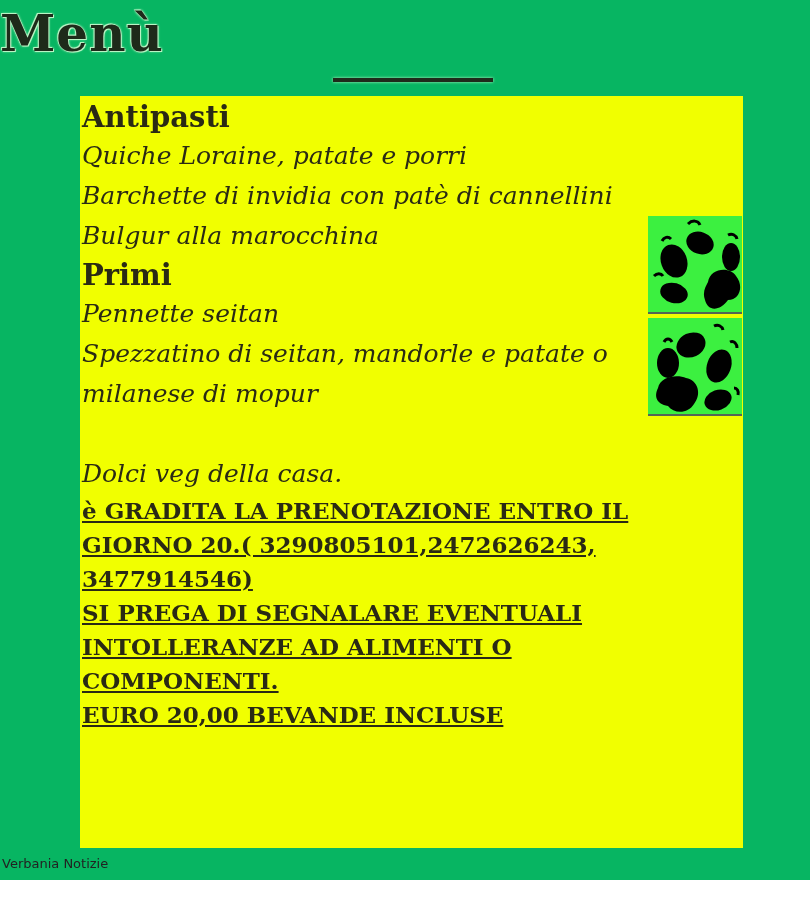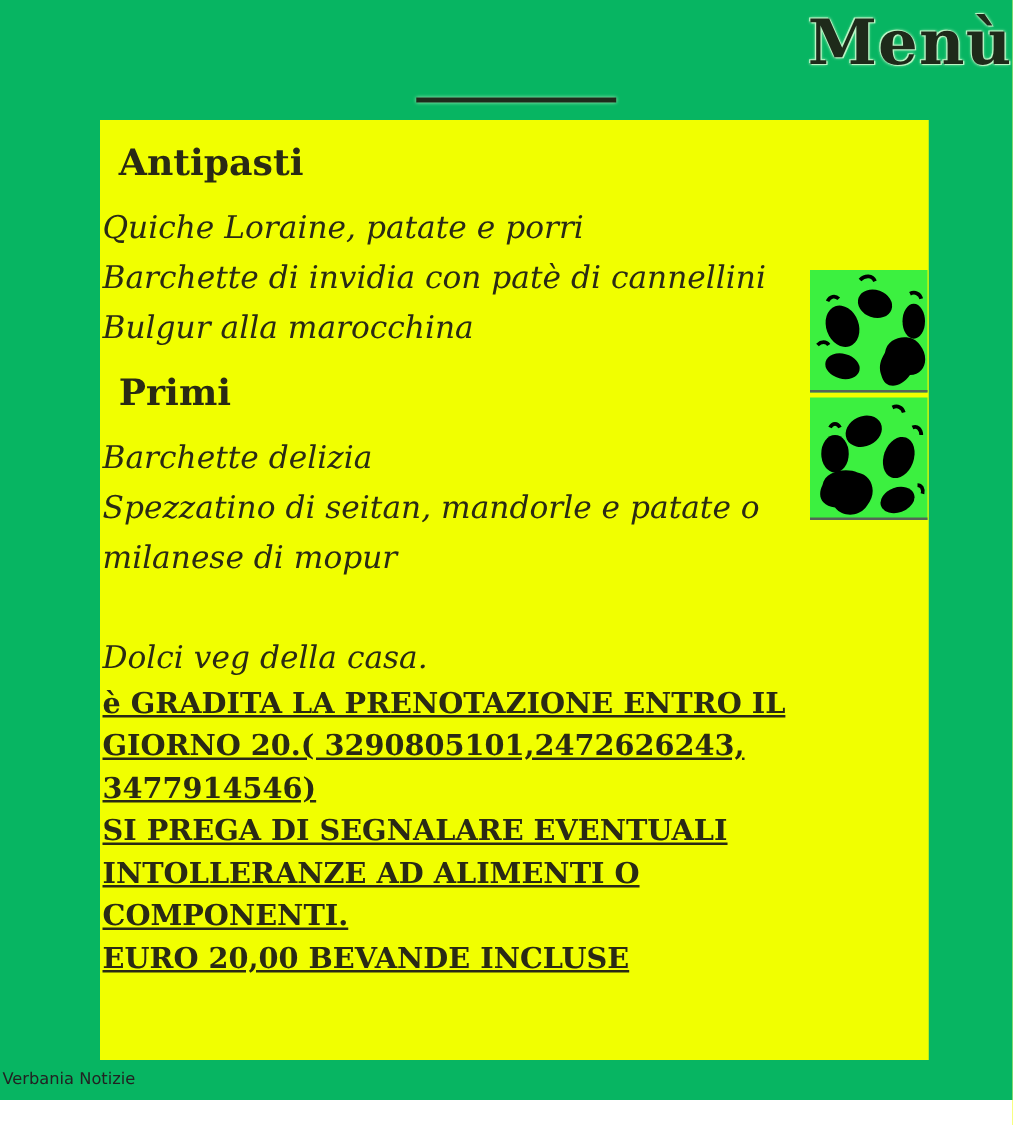--- a/index.html
+++ b/index.html
@@ -1,22 +1,22 @@
 <!DOCTYPE html>
 <html><head>
 <meta charset="utf-8">
 <style>
   html,body{margin:0;padding:0;}
   body{width:810px;height:900px;position:relative;background:#ffffff;overflow:hidden;font-family:"DejaVu Serif",serif;}
   .poster{position:absolute;left:0;top:0;width:810px;height:880px;background:#07b562;}
-  .title{position:absolute;left:0;width:810px;top:4px;text-align:right;font-family:"DejaVu Serif",serif;font-weight:bold;font-size:50px;color:#1e2a1a;text-shadow:0 0 3px #b9f5c4,0 0 2px #b9f5c4,1px 1px 0 #b9f5c4,-1px -1px 0 #b9f5c4;letter-spacing:1px;}
+  .title{position:absolute;left:0;width:810px;top:4px;text-align:left;font-family:"DejaVu Serif",serif;font-weight:bold;font-size:50px;color:#1e2a1a;text-shadow:0 0 3px #b9f5c4,0 0 2px #b9f5c4,1px 1px 0 #b9f5c4,-1px -1px 0 #b9f5c4;letter-spacing:1px;}
   .underline{position:absolute;left:333px;top:78px;width:160px;height:4px;background:#1e2a1a;box-shadow:0 0 3px #b9f5c4;}
   .panel{position:absolute;left:80px;top:96px;width:663px;height:752px;background:#f1ff00;}
   .content{position:absolute;left:82px;top:98px;width:640px;color:#2a2a14;}
-  .h{font-family:"DejaVu Serif",serif;font-weight:bold;font-size:29px;line-height:38px;margin:13px;}
+  .h{font-family:"DejaVu Serif",serif;font-weight:bold;font-size:29px;line-height:38px;margin:0;}
   .item{font-family:"DejaVu Serif",serif;font-size:25px;line-height:40px;margin:0;font-style:italic;}
   .gap{height:40px;}
   .caps{font-family:"DejaVu Serif",serif;font-weight:bold;font-size:23px;line-height:34px;margin:0;text-decoration:underline;}
   .paw{position:absolute;left:648px;width:94px;height:96px;background:#3cf040;border-bottom:2px solid #556655;}
   .paw svg{width:94px;height:96px;display:block;}
   .footer{position:absolute;left:2px;top:856px;font-family:"DejaVu Sans",sans-serif;font-size:13px;color:#222;}
 </style>
 </head>
 <body>
 
@@ -54,21 +54,21 @@
 
   <div class="content">
     <div>
       <p class="h">Antipasti</p>
       <p class="item">Quiche Loraine, patate e porri</p>
       <p class="item">Barchette di invidia con patè di cannellini</p>
       <p class="item">Bulgur alla marocchina</p>
     </div>
     <div>
       <p class="h">Primi</p>
-      <p class="item">Barchette delizia</p>
+      <p class="item">Pennette seitan</p>
     </div>
     <div>
       <p class="item">Spezzatino di seitan, mandorle e patate o</p>
       <p class="item">milanese di mopur</p>
     </div>
     <div class="gap"></div>
     <p class="item">Dolci veg della casa.</p>
     <div>
       <p class="caps">è GRADITA LA PRENOTAZIONE ENTRO IL</p>
       <p class="caps">GIORNO 20.( 3290805101,2472626243,</p>

